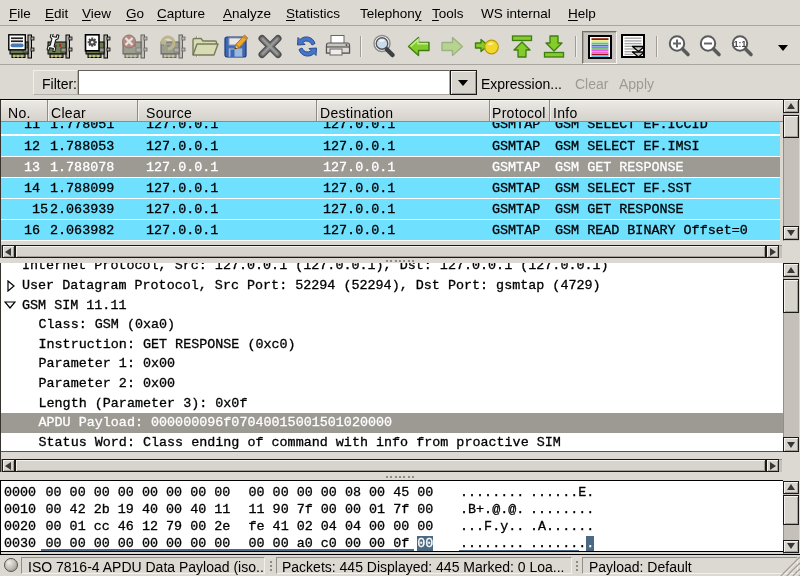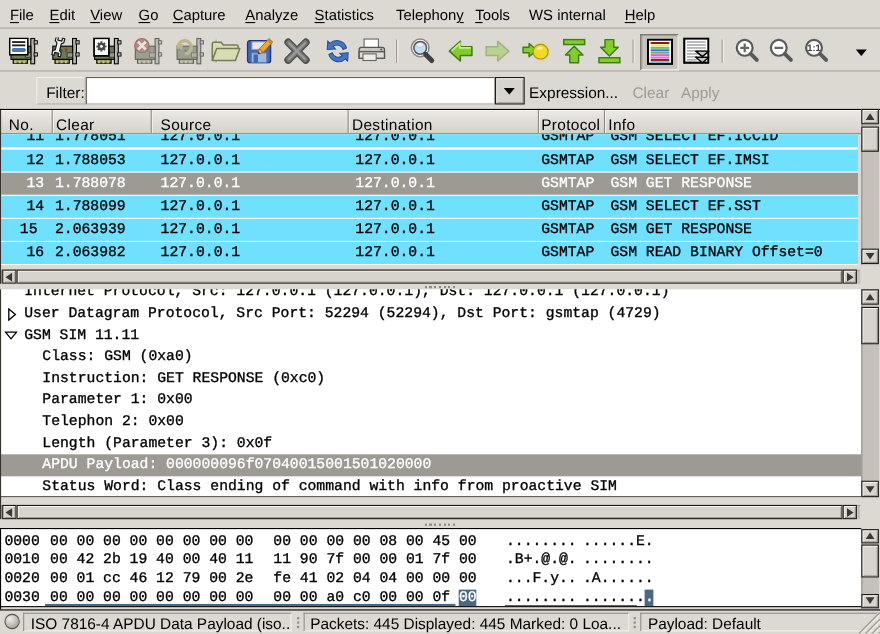--- a/index.html
+++ b/index.html
@@ -254,21 +254,21 @@
     <div class="abs" style="left:316px;top:1px;width:1px;height:21px;background:#8e8a84;box-shadow:1px 0 0 #f2f0ec;"></div>
     <div class="abs" style="left:489px;top:1px;width:1px;height:21px;background:#8e8a84;box-shadow:1px 0 0 #f2f0ec;"></div>
     <div class="abs" style="left:549px;top:1px;width:1px;height:21px;background:#8e8a84;box-shadow:1px 0 0 #f2f0ec;"></div>
 
     <div class="abs" style="left:1px;top:23px;width:779px;height:119px;background:#fff;overflow:hidden;" id="rows">
 
       <div class="abs mono prow" style="top:-8.5px;background:#70e0ff;"><span class="abs" style="left:23px;">11</span><span class="abs" style="left:49px;">1.778051</span><span class="abs" style="left:145px;">127.0.0.1</span><span class="abs" style="left:322px;">127.0.0.1</span><span class="abs" style="left:491px;">GSMTAP</span><span class="abs" style="left:554px;">GSM SELECT EF.ICCID</span></div>
       <div class="abs mono prow" style="top:13.5px;background:#70e0ff;"><span class="abs" style="left:23px;">12</span><span class="abs" style="left:49px;">1.788053</span><span class="abs" style="left:145px;">127.0.0.1</span><span class="abs" style="left:322px;">127.0.0.1</span><span class="abs" style="left:491px;">GSMTAP</span><span class="abs" style="left:554px;">GSM SELECT EF.IMSI</span></div>
       <div class="abs mono prow" style="top:34.5px;background:#9d9a94;color:#fff;"><span class="abs" style="left:23px;">13</span><span class="abs" style="left:49px;">1.788078</span><span class="abs" style="left:145px;">127.0.0.1</span><span class="abs" style="left:322px;">127.0.0.1</span><span class="abs" style="left:491px;">GSMTAP</span><span class="abs" style="left:554px;">GSM GET RESPONSE</span></div>
       <div class="abs mono prow" style="top:55.5px;background:#70e0ff;"><span class="abs" style="left:23px;">14</span><span class="abs" style="left:49px;">1.788099</span><span class="abs" style="left:145px;">127.0.0.1</span><span class="abs" style="left:322px;">127.0.0.1</span><span class="abs" style="left:491px;">GSMTAP</span><span class="abs" style="left:554px;">GSM SELECT EF.SST</span></div>
-      <div class="abs mono prow" style="top:76.5px;background:#70e0ff;"><span class="abs" style="left:17px;">15</span><span class="abs" style="left:49px;">2.063939</span><span class="abs" style="left:145px;">127.0.0.1</span><span class="abs" style="left:322px;">127.0.0.1</span><span class="abs" style="left:491px;">GSMTAP</span><span class="abs" style="left:554px;">GSM GET RESPONSE</span></div>
+      <div class="abs mono prow" style="top:76.5px;background:#70e0ff;"><span class="abs" style="left:31px;">15</span><span class="abs" style="left:49px;">2.063939</span><span class="abs" style="left:145px;">127.0.0.1</span><span class="abs" style="left:322px;">127.0.0.1</span><span class="abs" style="left:491px;">GSMTAP</span><span class="abs" style="left:554px;">GSM GET RESPONSE</span></div>
       <div class="abs mono prow" style="top:97.5px;background:#70e0ff;"><span class="abs" style="left:23px;">16</span><span class="abs" style="left:49px;">2.063982</span><span class="abs" style="left:145px;">127.0.0.1</span><span class="abs" style="left:322px;">127.0.0.1</span><span class="abs" style="left:491px;">GSMTAP</span><span class="abs" style="left:554px;">GSM READ BINARY Offset=0</span></div>
       <div class="abs" style="top:118.5px;left:0;width:779px;height:1px;background:#70e0ff;"></div>
     </div>
 
     <div class="strough" style="left:783px;top:0px;width:16px;height:142px;"></div>
     <div class="sbtn" style="left:783px;top:0px;width:16px;height:14px;"></div>
     <div class="arr" style="left:787px;top:4px;border-left:4px solid transparent;border-right:4px solid transparent;border-bottom:6px solid #3a3835;"></div>
     <div class="sthumb" style="left:783px;top:16px;width:16px;height:23px;"></div>
     <div class="sbtn" style="left:783px;top:127px;width:16px;height:14px;"></div>
     <div class="arr" style="left:787px;top:131px;border-left:4px solid transparent;border-right:4px solid transparent;border-top:6px solid #3a3835;"></div>
@@ -285,21 +285,21 @@
 
   <div id="dpane" class="abs" style="left:0;top:263px;width:800px;height:210px;">
     <div class="abs" style="left:0;top:0;width:783px;height:189px;background:#fff;border-bottom:1px solid #55524d;overflow:hidden;" id="dtree">
 
       <div class="drow mono" style="top:-6.7px;"><span class="abs" style="left:22px;">Internet Protocol, Src: 127.0.0.1 (127.0.0.1), Dst: 127.0.0.1 (127.0.0.1)</span></div>
       <div class="drow mono" style="top:12.9px;padding-left:16px;"><span class="abs" style="left:22px;">User Datagram Protocol, Src Port: 52294 (52294), Dst Port: gsmtap (4729)</span></div>
       <div class="drow mono" style="top:32.5px;"><span class="abs" style="left:22px;">GSM SIM 11.11</span></div>
       <div class="drow mono" style="top:52.1px;"><span class="abs" style="left:38.5px;">Class: GSM (0xa0)</span></div>
       <div class="drow mono" style="top:71.7px;"><span class="abs" style="left:38.5px;">Instruction: GET RESPONSE (0xc0)</span></div>
       <div class="drow mono" style="top:91.3px;"><span class="abs" style="left:38.5px;">Parameter 1: 0x00</span></div>
-      <div class="drow mono" style="top:110.9px;"><span class="abs" style="left:38.5px;">Telephon 2: 0x00</span></div>
+      <div class="drow mono" style="top:110.9px;"><span class="abs" style="left:38.5px;">Parameter 2: 0x00</span></div>
       <div class="drow mono" style="top:130.5px;"><span class="abs" style="left:38.5px;">Length (Parameter 3): 0x0f</span></div>
       <div class="drow mono" style="top:150.1px;background:#9d9a94;color:#fff;"><span class="abs" style="left:38.5px;">APDU Payload: 000000096f07040015001501020000</span></div>
       <div class="drow mono" style="top:169.7px;"><span class="abs" style="left:38.5px;">Status Word: Class ending of command with info from proactive SIM</span></div>
 
       <svg class="abs" style="left:5px;top:16.7px;" width="12" height="12" viewBox="0 0 12 12">
           <path d="M3 1 L9 6 L3 11 Z" fill="#fff" stroke="#000" stroke-width="1.2"></path>
         </svg>
       <svg class="abs" style="left:4px;top:36.3px;" width="12" height="12" viewBox="0 0 12 12">
           <path d="M1 3 L11 3 L6 9 Z" fill="#fff" stroke="#000" stroke-width="1.2"></path>
         </svg>

